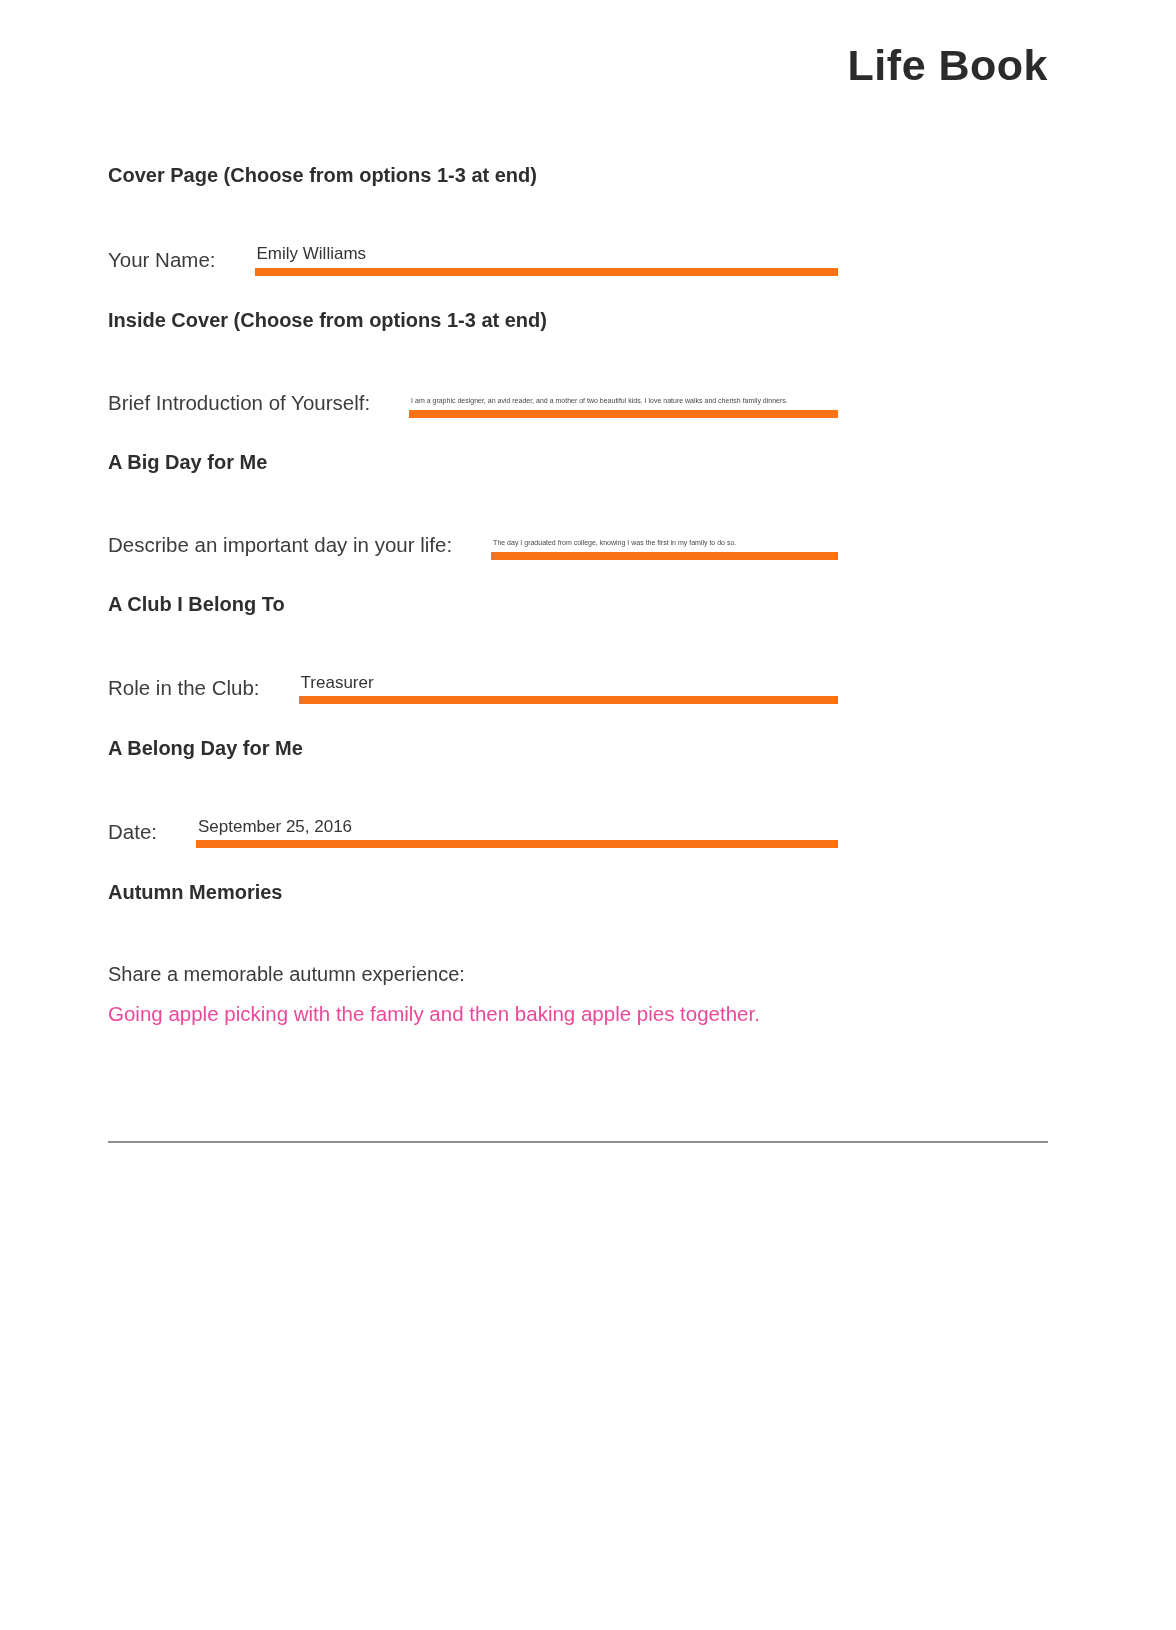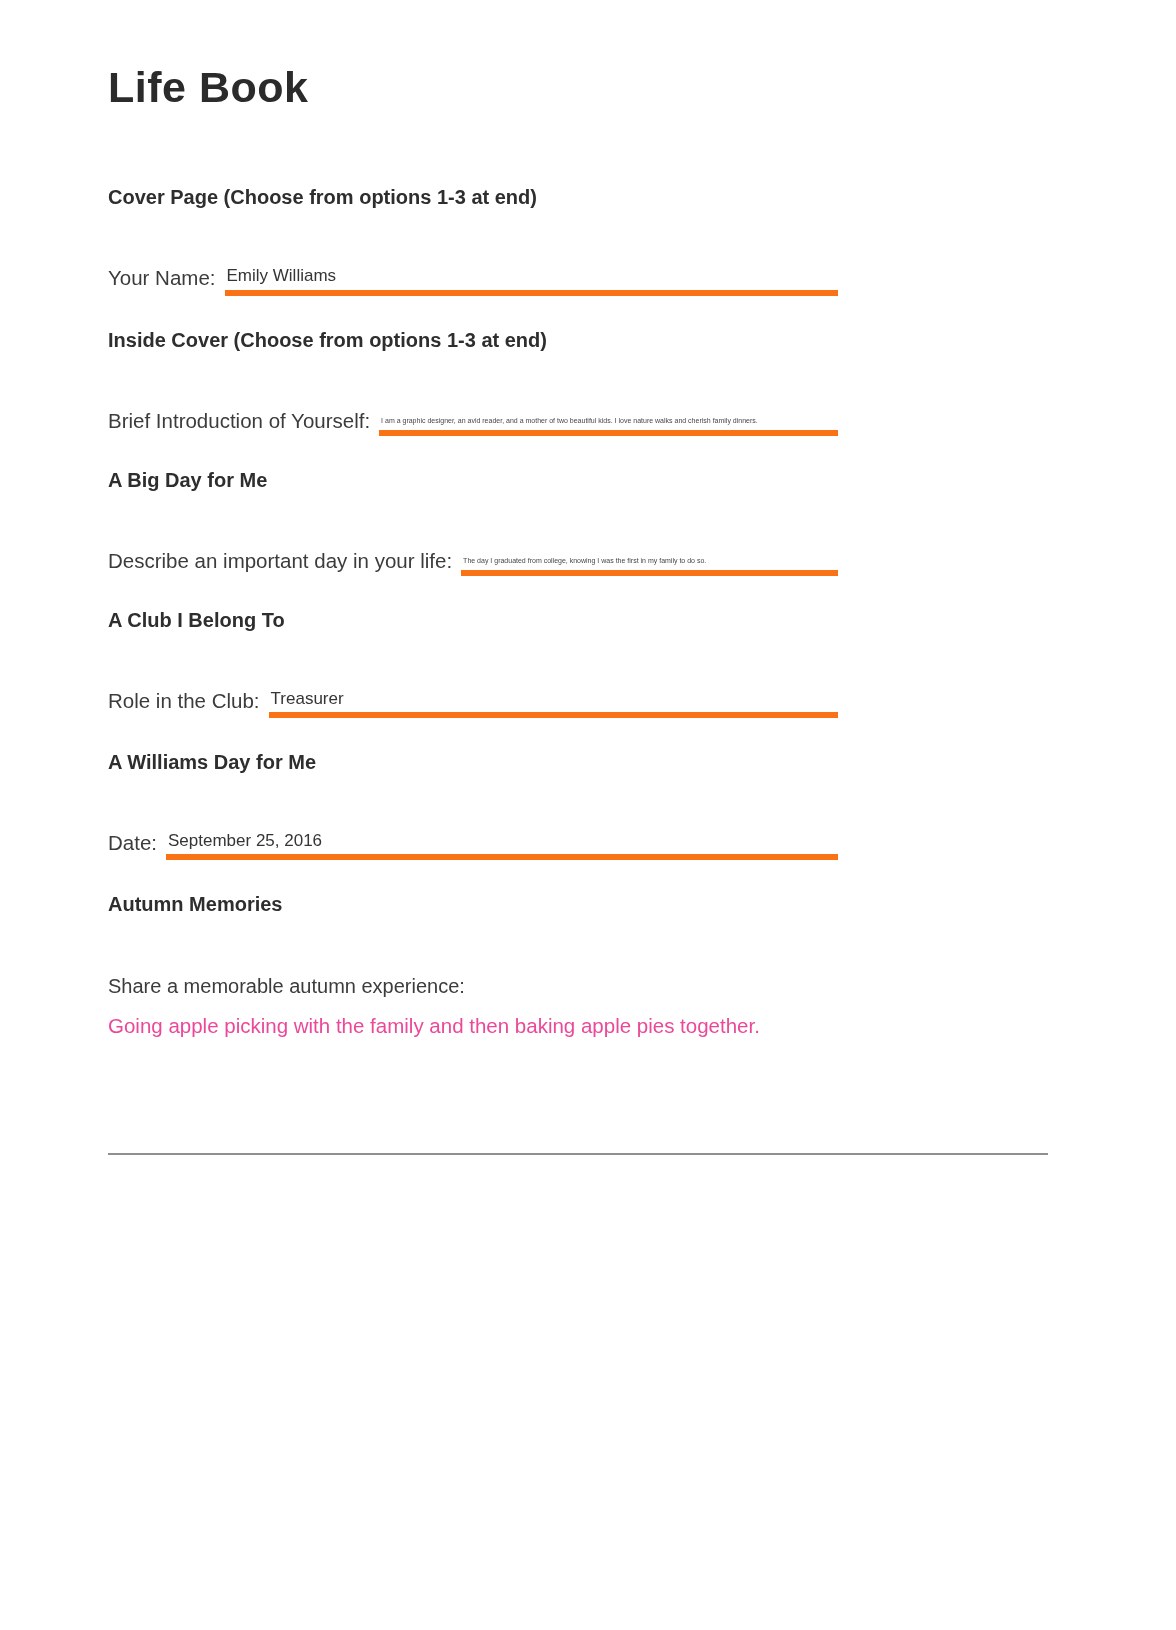--- a/index.html
+++ b/index.html
@@ -12,56 +12,57 @@
     height: 1630px;
     font-family: "Liberation Sans", sans-serif;
     color: #333333;
     overflow: hidden;
   }
   .doc {
     padding: 0 128px 0 108px;
   }
   .doc-title {
     margin: 0;
-    padding-top: 64px;
+    padding-top: 42px;
     font-size: 43px;
     line-height: 1.1;
     font-weight: 700;
     letter-spacing: 0.5px;
     color: #2b2b2b;
-    text-align: left;
+    text-align: right;
   }
   .section-heading {
     margin: 32px 0 0 0;
     font-size: 20px;
     line-height: 1.2;
     font-weight: 700;
     color: #2e2e2e;
   }
   .section-heading.first {
     margin-top: 74px;
   }
   .field {
     display: flex;
-    align-items: flex-start;
+    align-items: center;
     width: 730px;
     margin-top: 57px;
+    gap: 30px;
   }
   .field-label {
     font-size: 20.5px;
     line-height: 1.2;
     font-weight: 400;
     color: #3c3c3c;
     white-space: nowrap;
     margin-right: 9px;
   }
   .field-line {
     flex: 1;
     min-width: 0;
-    border-bottom: 6px solid #f97316;
+    border-bottom: 8px solid #f97316;
     padding: 0 0 3px 2px;
   }
   .field-value {
     font-size: 17px;
     line-height: 1.2;
     color: #353535;
     white-space: nowrap;
   }
   .field-value.tiny {
     font-size: 7px;
@@ -118,21 +119,21 @@
   </div>
 
   <h2 class="section-heading">A Club I Belong To</h2>
   <div class="field">
     <span class="field-label">Role in the Club:</span>
     <span class="field-line">
       <span class="field-value">Treasurer</span>
     </span>
   </div>
 
-  <h2 class="section-heading">A Williams Day for Me</h2>
+  <h2 class="section-heading">A Belong Day for Me</h2>
   <div class="field">
     <span class="field-label">Date:</span>
     <span class="field-line">
       <span class="field-value">September 25, 2016</span>
     </span>
   </div>
 
   <h2 class="section-heading">Autumn Memories</h2>
   <p class="prompt-text">Share a memorable autumn experience:</p>
   <p class="answer-text">Going apple picking with the family and then baking apple pies together.</p>

